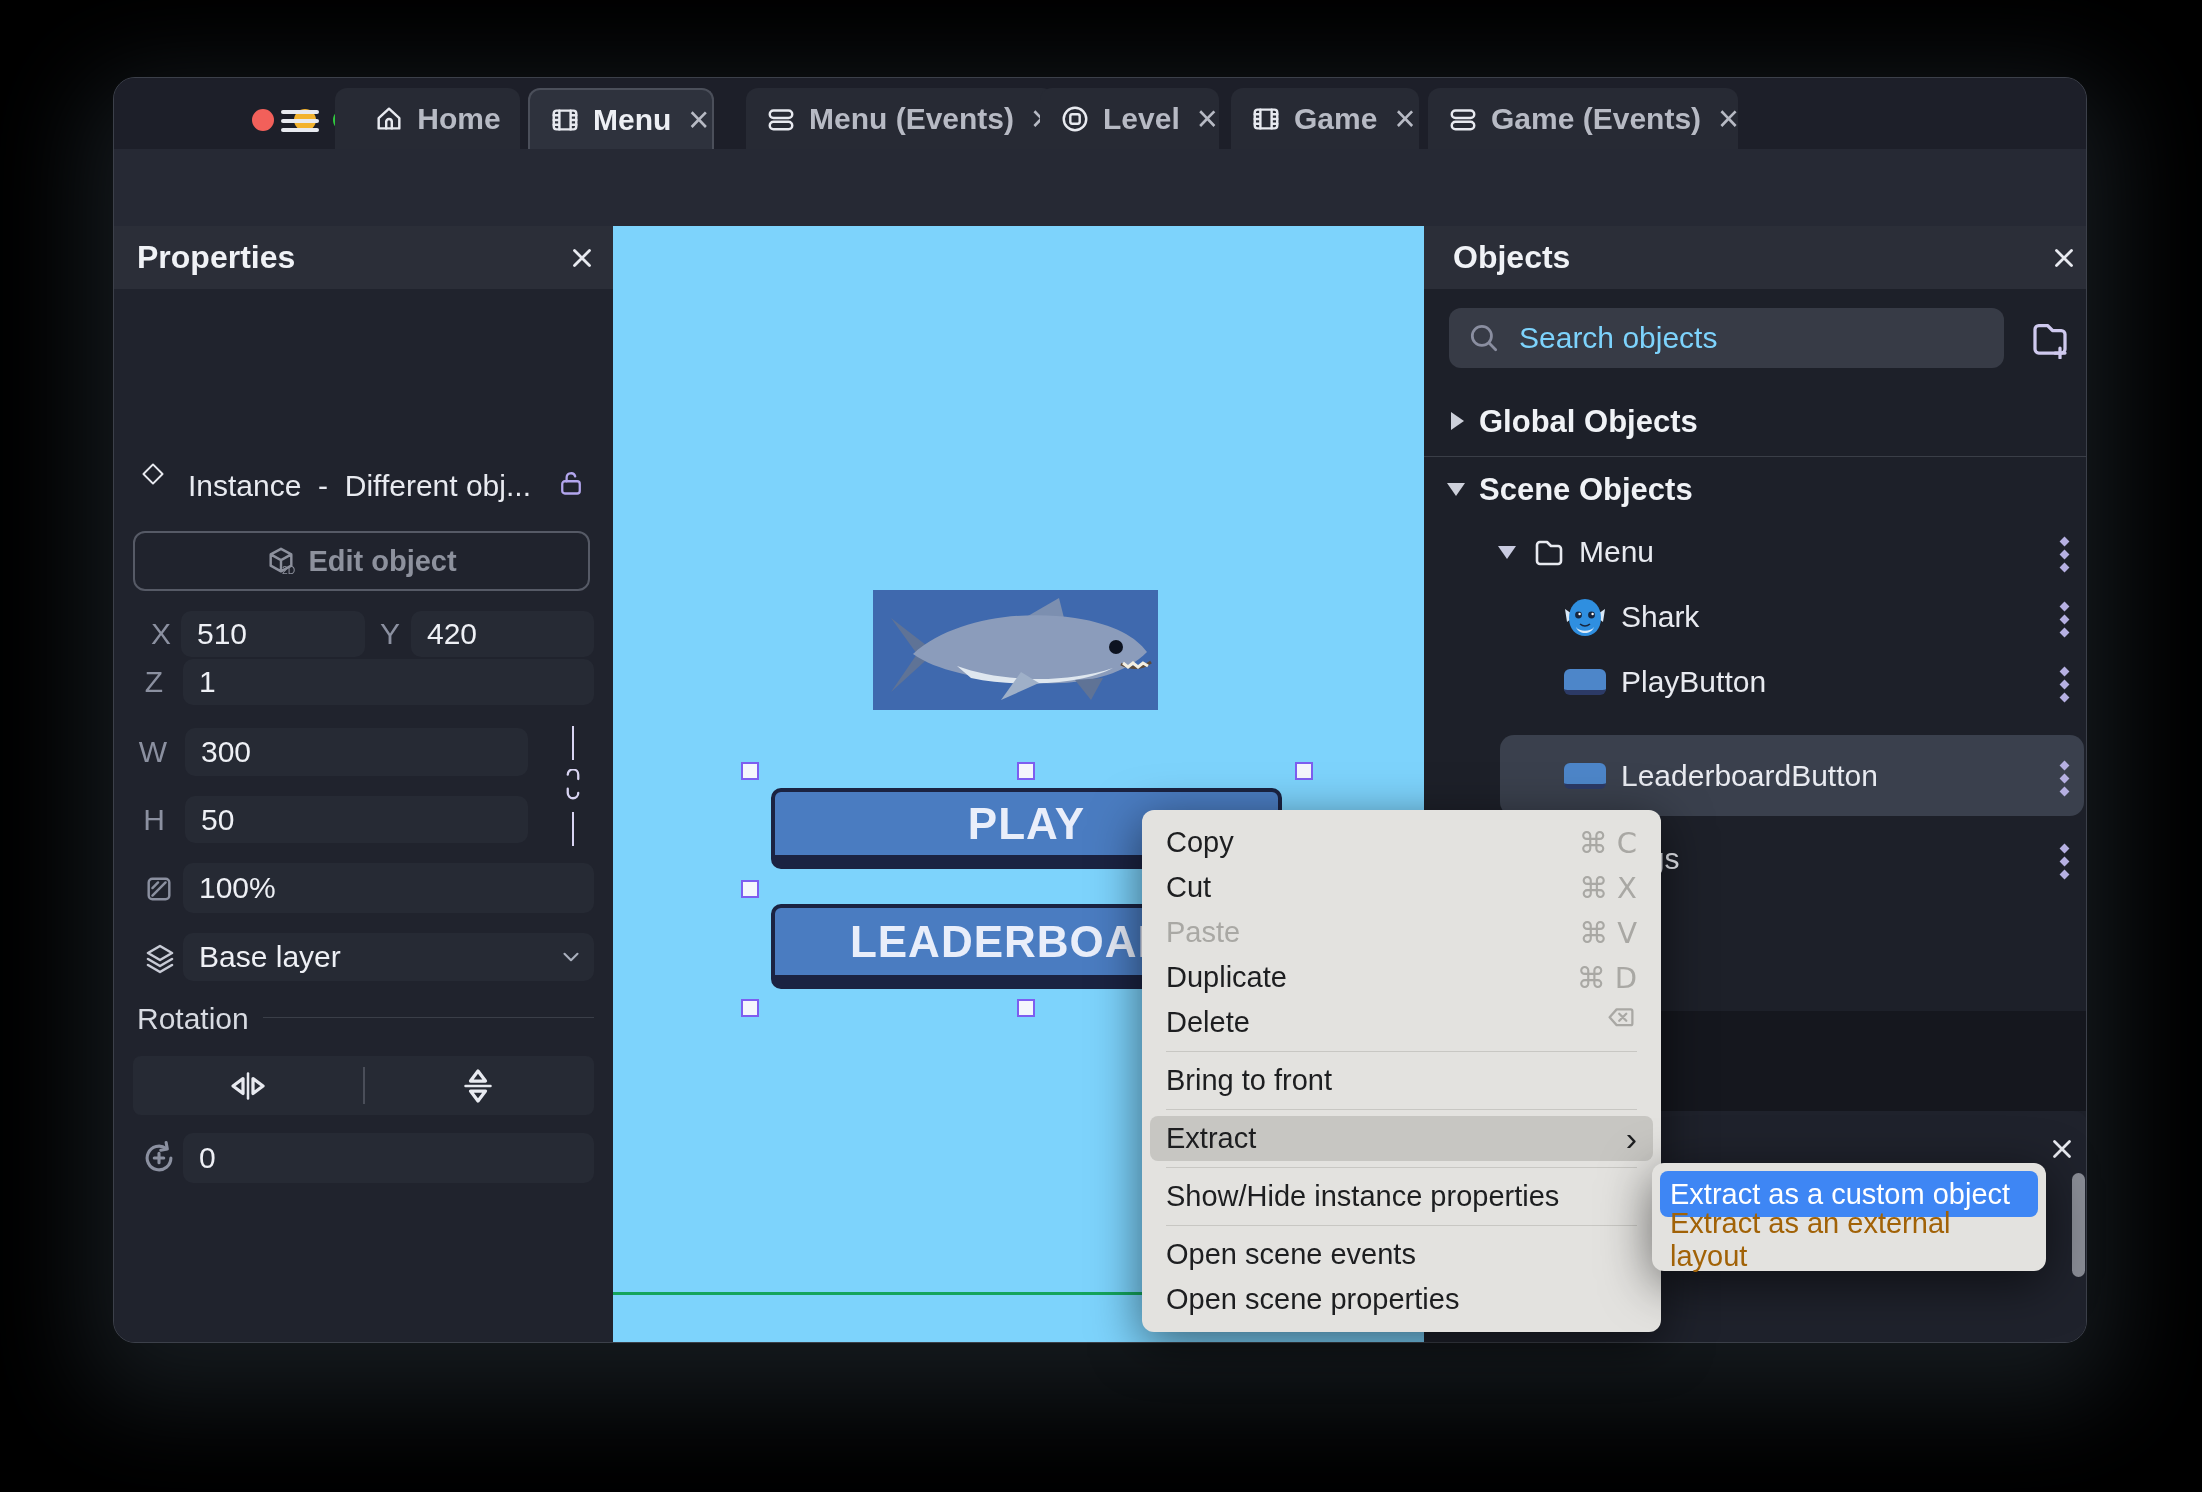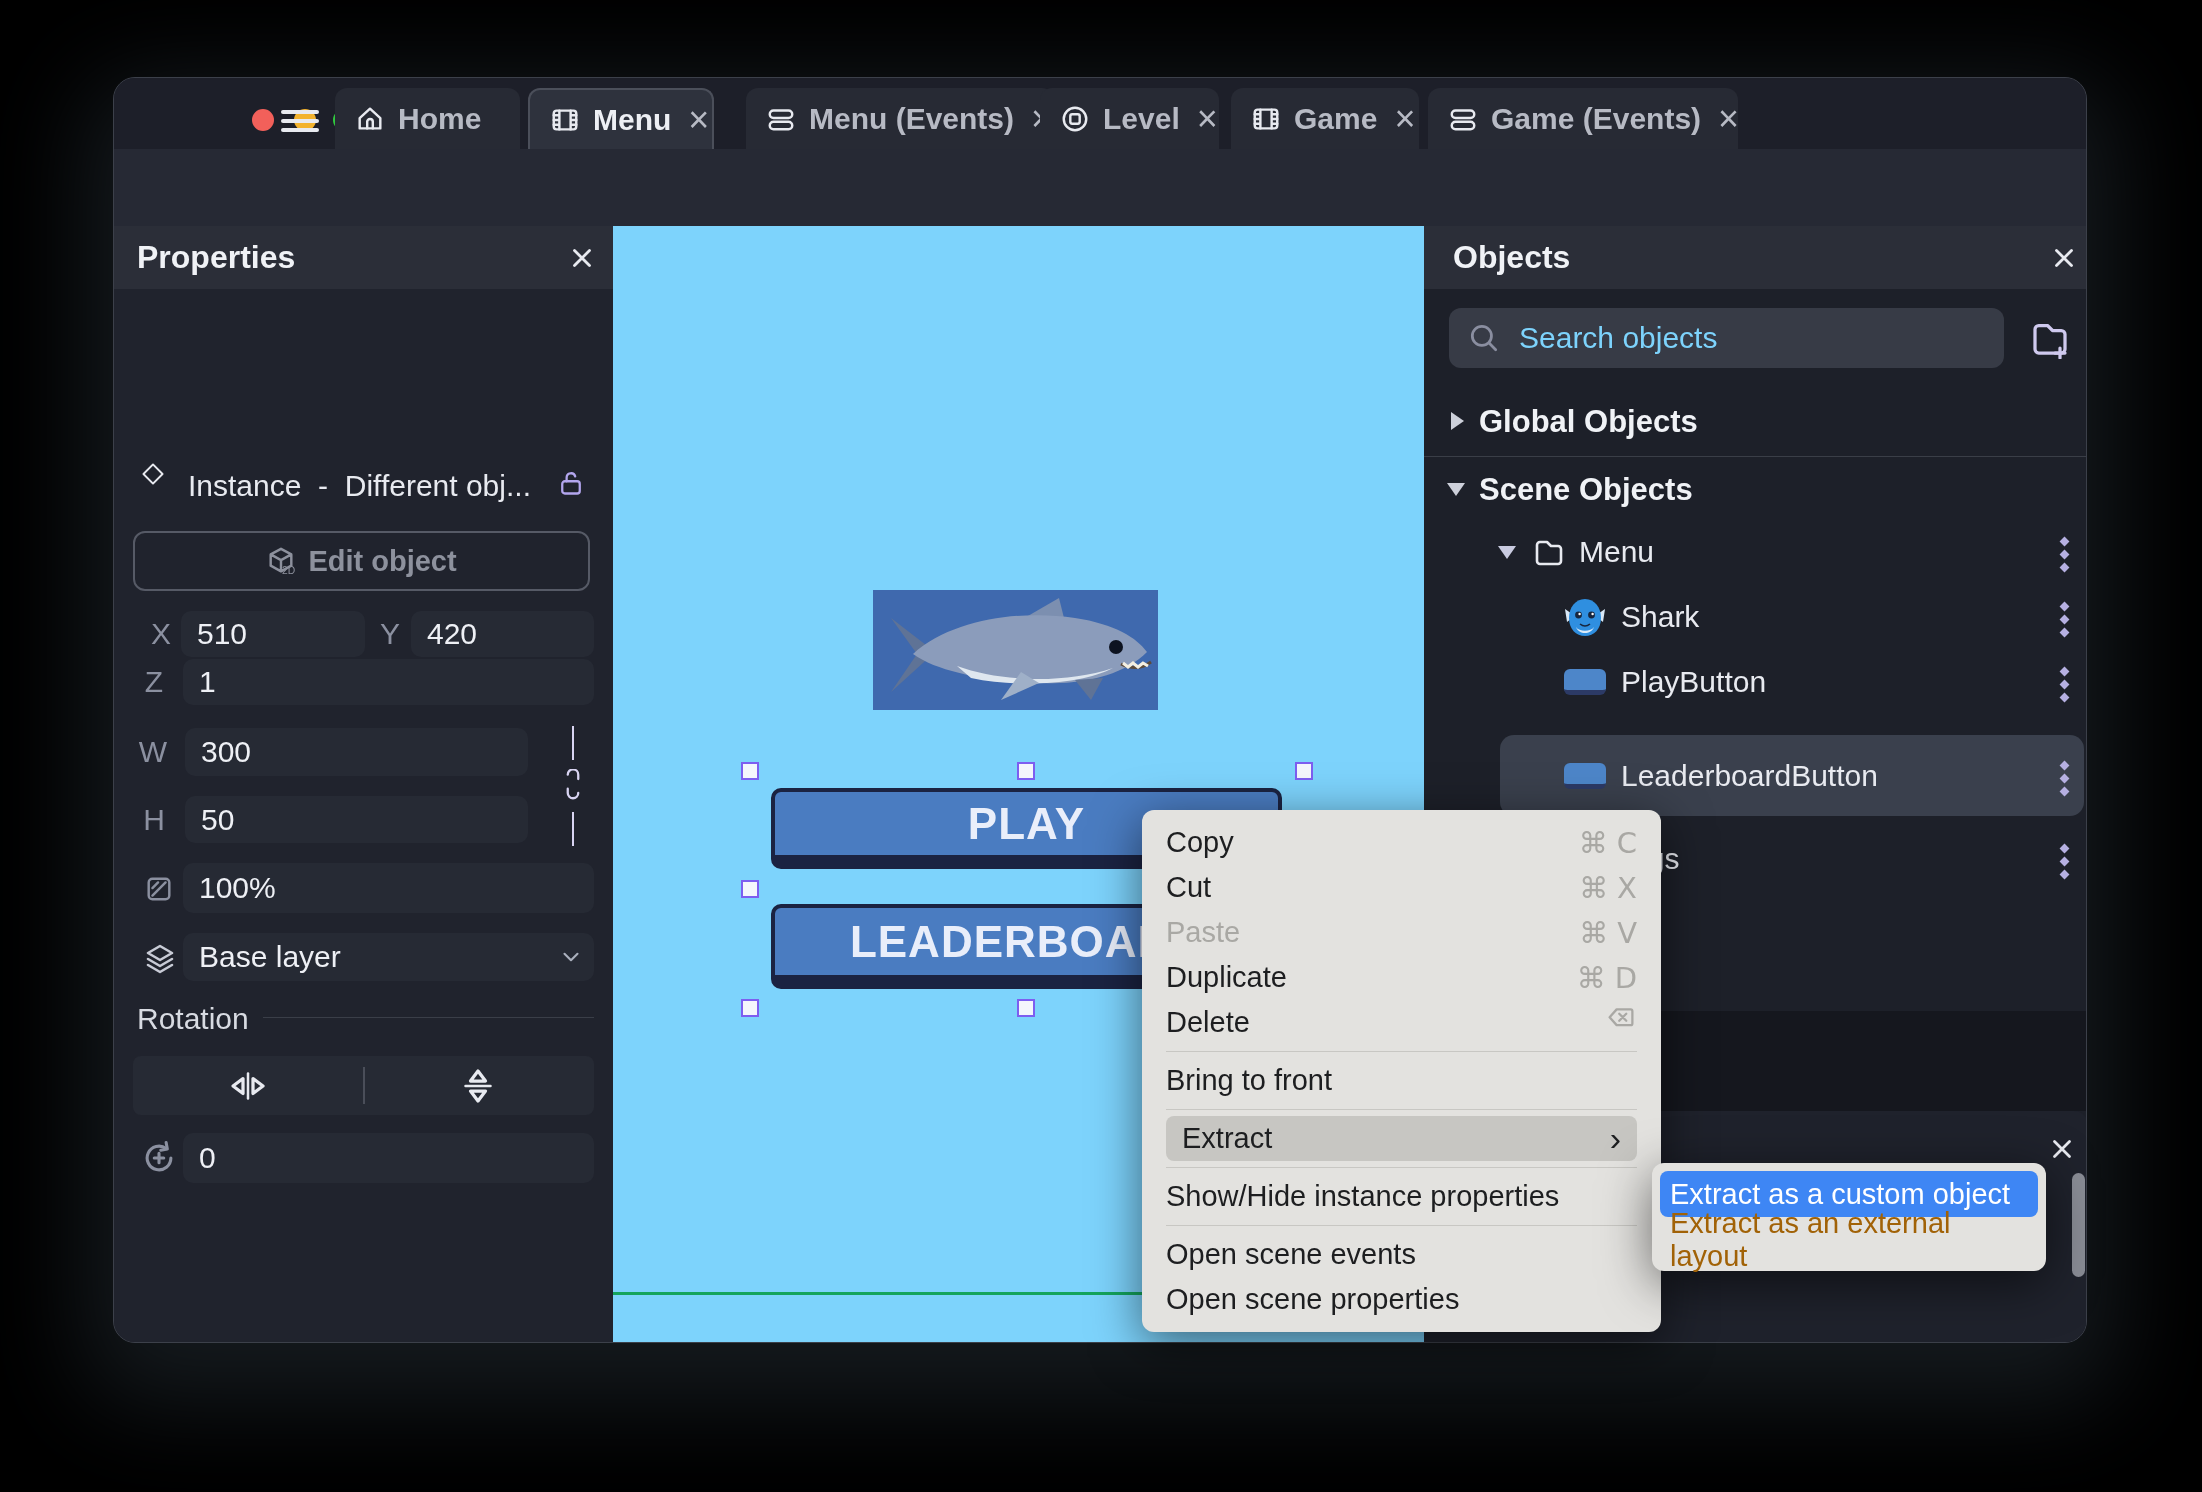--- a/index.html
+++ b/index.html
@@ -18,21 +18,21 @@
 .lavbtn{background:#b2a3ee;border-radius:10px;color:#1d1f27}
 .vsep{width:2px;background:#3d414c}
 .panel-header{background:#2b2e38;color:#f0f2f6}
 .input{background:#262a34;border-radius:10px;color:#eef0f5;font-size:30px;display:flex;align-items:center;padding-left:16px}
 .flabel{color:#8b90a0;font-size:30px;display:flex;align-items:center;justify-content:center}
 .menu{background:#e3e2df;border-radius:12px;box-shadow:0 12px 50px rgba(0,0,0,.55);padding:10px 0;display:flex;flex-direction:column}
 .mrow{height:45px;display:flex;align-items:center;padding:0 24px;font-size:29px;color:#1d1e20}
 .mrow .sc{margin-left:auto;color:#a9a8a4;font-family:"DejaVu Sans",sans-serif}
 .mrow.disabled{color:#a9a8a4}
 .mdiv{height:1px;background:#c8c7c3;margin:6px 24px}
-.mrow.hl{background:#c7c6c2;border-radius:8px;margin:0 24px;padding:7px 16px}
+.mrow.hl{background:#c7c6c2;border-radius:8px;margin:0 8px;padding:7px 16px}
 .srow{height:46px;display:flex;align-items:center;padding:4px 18px;font-size:29px;color:#a16207}
 .srow.sel{background:#3e86f4;color:#fff;border-radius:8px;margin:0 8px;padding:0 10px 0 10px}
 .obj-label{font-size:30px;color:#e8eaf0;white-space:nowrap}
 .sect-label{font-size:31px;font-weight:700;color:#f0f2f6;white-space:nowrap}
 .kebab i{display:block;width:7px;height:7px;background:#b6b0e2;transform:rotate(45deg);margin:6px auto}
 .handle{width:18px;height:18px;background:#f4f6fc;border:2px solid #7d5ef0;position:absolute;transform:translate(-50%,-50%)}
 .gamebtn{position:absolute;background:#4a7cc1;border:4px solid #1b2342;border-bottom:14px solid #1b2342;border-radius:10px;display:flex;align-items:center;justify-content:center;color:#e9eefa;font-weight:700;letter-spacing:1px;font-size:44px}
 </style>
 </head>
 <body>
@@ -41,21 +41,21 @@
   <div class="titlebar abs">
     <span class="tl abs" style="left:138px;background:#f2605a"></span>
     <span class="tl abs" style="left:180px;background:#f3b32e"></span>
     <span class="tl abs" style="left:219px;background:#30c83e"></span>
     <div class="hamburger abs" style="left:167px;top:27px">
         <span></span>
         <span></span>
         <span></span>
       </div>
     <div id="tabs">
-        <div class="tab abs" style="left: 221px; width: 185px;">
+        <div class="tab abs" style="left: 221px; width: 185px; justify-content: center;">
           <span class="ticon" style="width:30px;height:30px">
             <svg width="30" height="30" viewBox="0 0 32 32" fill="none" stroke="currentColor" stroke-width="2.6" stroke-linecap="round" stroke-linejoin="round">
               <path d="M5 15 L16 5 L27 15 V26 H5 Z"></path>
               <path d="M13 26 v-7 a3 3 0 0 1 6 0 v7"></path>
             </svg>
           </span>
           <span class="lbl">Home</span>
         </div>
         <div class="tab abs active" style="left: 414px; width: 186px;">
           <span class="ticon" style="width:30px;height:30px">

